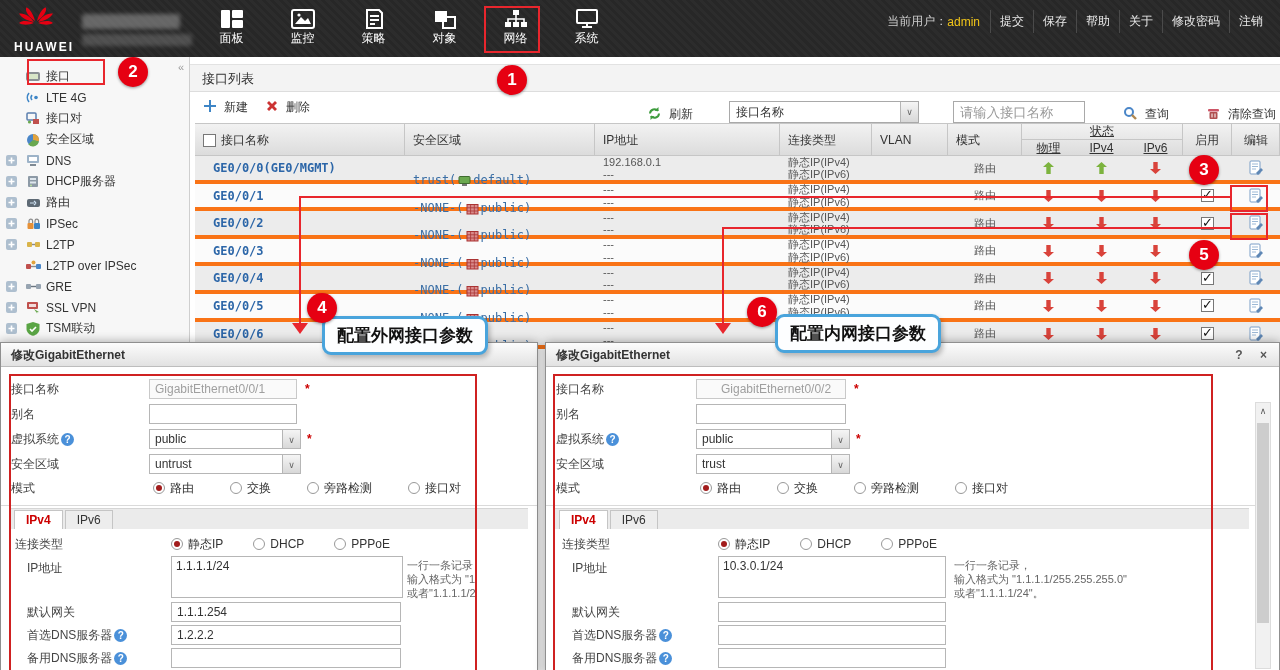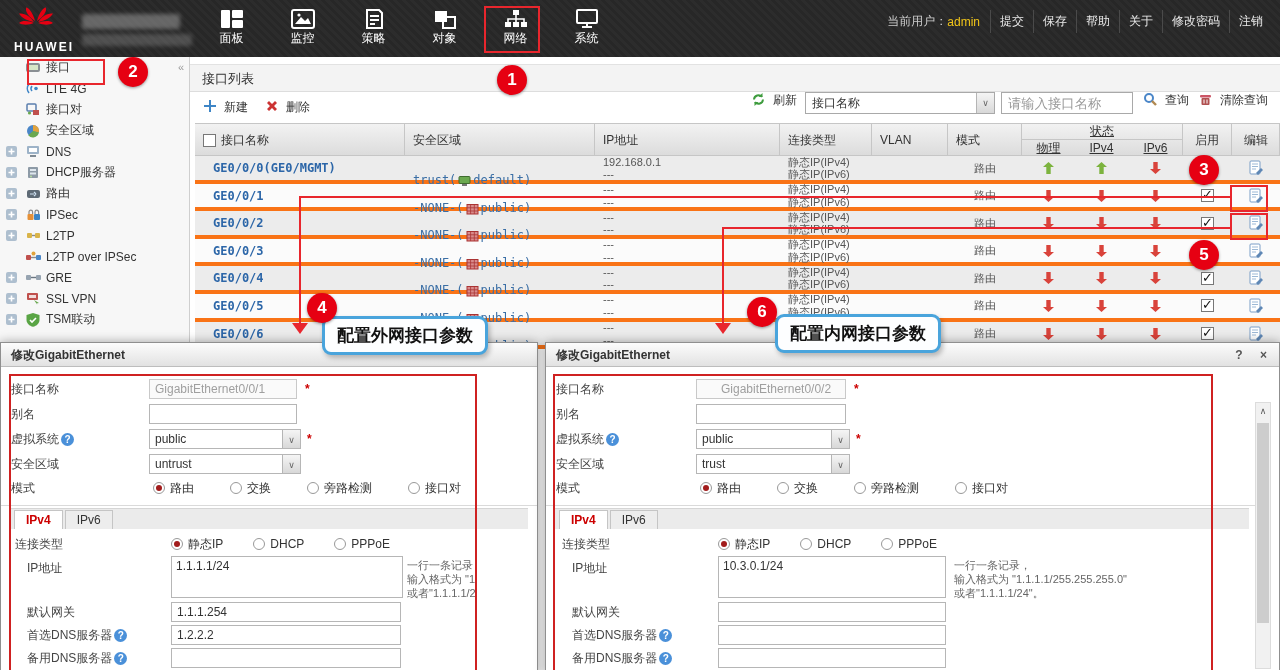--- a/index.html
+++ b/index.html
@@ -21,35 +21,35 @@
   .menu-item .mi-label { color:#fff; font-size:12px; }
   .topbar-right { position:absolute; right:8px; top:10px; color:#ddd; font-size:12px; display:flex; align-items:center; }
   .topbar-right .cu { color:#ccc; }
   .topbar-right .cu-name { color:#f0c419; margin-right:10px; }
   .tb-action { padding:3px 9px; border-left:1px solid #4a4a4a; color:#e8e8e8; cursor:pointer; }
 
   
   .sidebar { position:absolute; left:0; top:57px; width:190px; height:613px;
     background:#f7f7f7; border-right:1px solid #cfcfcf; }
   .collapse { position:absolute; right:5px; top:4px; color:#9a9a9a; font-size:11px; cursor:pointer; }
-  .side-list { }
+  .side-list { padding-top:9px; }
   .side-item { height:21px; display:flex; align-items:center; cursor:pointer; font-size:12px; color:#333; }
   .side-item .expander { width:11px; height:11px; margin-left:6px; }
   .side-item .no-exp { width:11px; margin-left:6px; }
   .side-item .s-icon { width:16px; margin-left:9px; display:flex; align-items:center; }
   .side-item .s-label { margin-left:4px; white-space:nowrap; }
 
   
   .main { position:absolute; left:190px; top:57px; width:1090px; height:613px; background:#fff; }
   .panel-title { height:28px; margin-top:7px; background:#f3f3f3; border-top:1px solid #e2e2e2;
     border-bottom:1px solid #ddd; line-height:27px; padding-left:12px; font-size:13px; color:#333; }
   .toolbar { position:relative; height:31px; display:flex; align-items:center; padding-left:14px; }
   .tb-btn { display:flex; align-items:center; margin-right:18px; cursor:pointer; color:#333; }
   .tb-btn svg, .tb-btn .g { margin-right:4px; }
-  .tb-right { position:absolute; right:12px; top:0; height:31px; display:flex; align-items:flex-start; }
+  .tb-right { position:absolute; right:4px; top:0; height:31px; display:flex; align-items:flex-end;gap:28px; }
   .f-select, .search-input { height:22px; border:1px solid #a9a9a9; background:#fff; }
   .filter-select { width:190px; position:relative; margin-right:6px; display:flex; align-items:center; }
   .filter-select .sel-txt { padding-left:6px; flex:1; }
   .sel-btn { width:18px; height:100%; background:linear-gradient(#f5f5f5,#d8d8d8); border-left:1px solid #b5b5b5;
     color:#666; font-size:9px; text-align:center; line-height:20px; cursor:pointer; }
   .search-input { width:132px; padding-left:6px; margin-right:10px; color:#be185d; }
   .search-input::placeholder { color:#999; }
 
   
   .tbl { width:1085px; margin-left:5px; }

